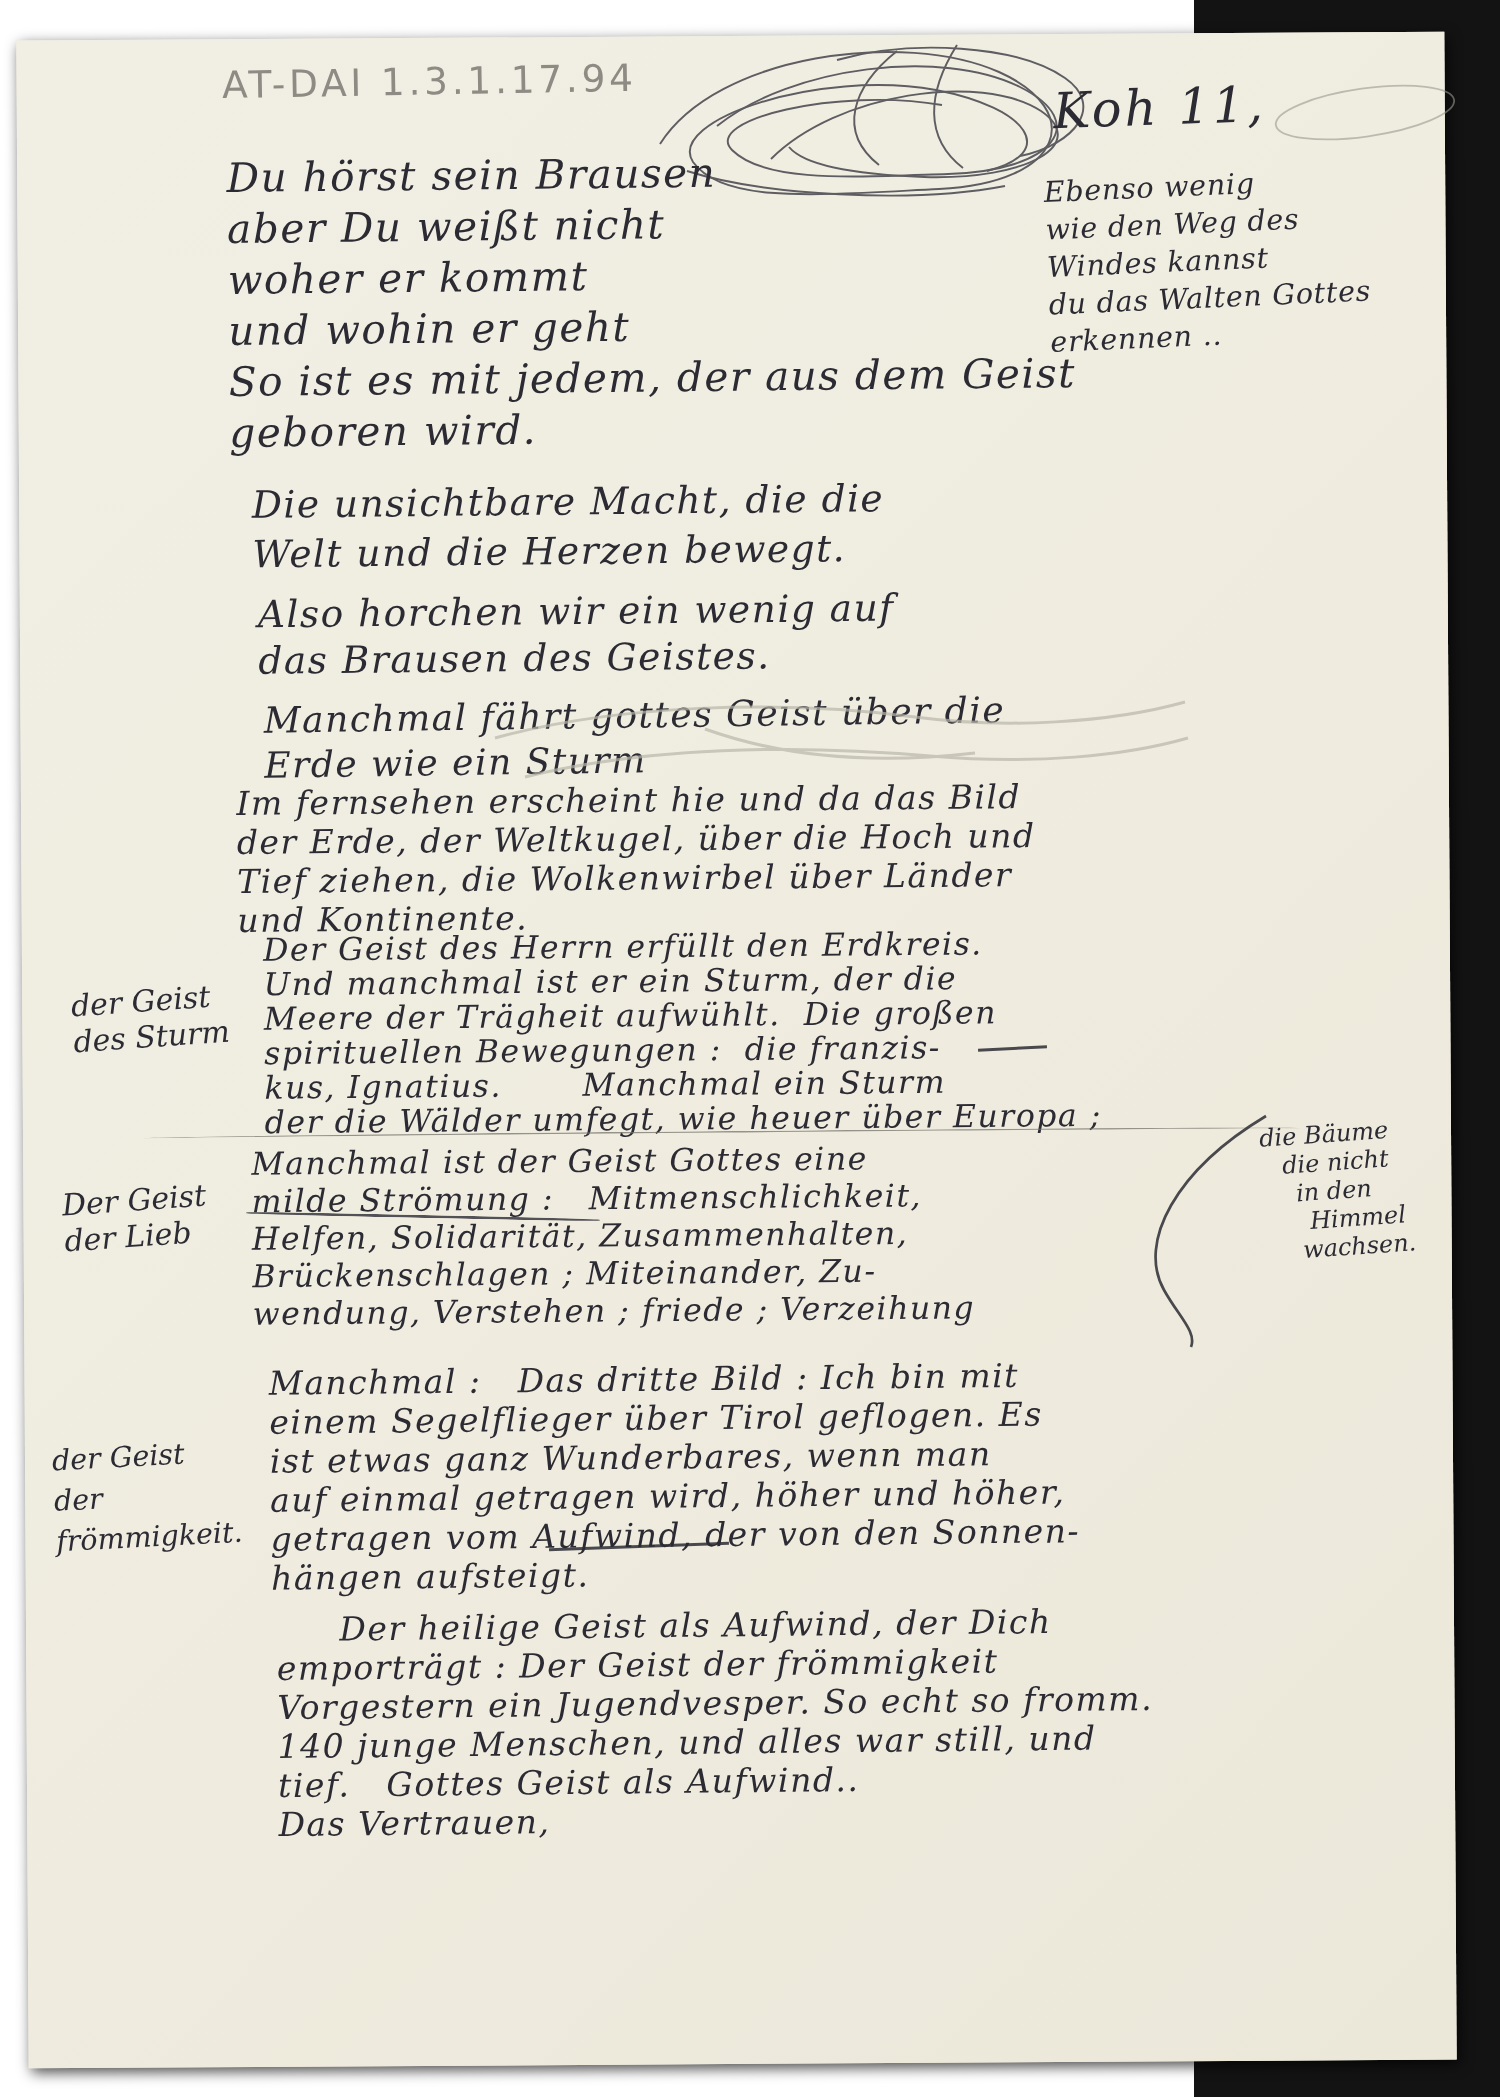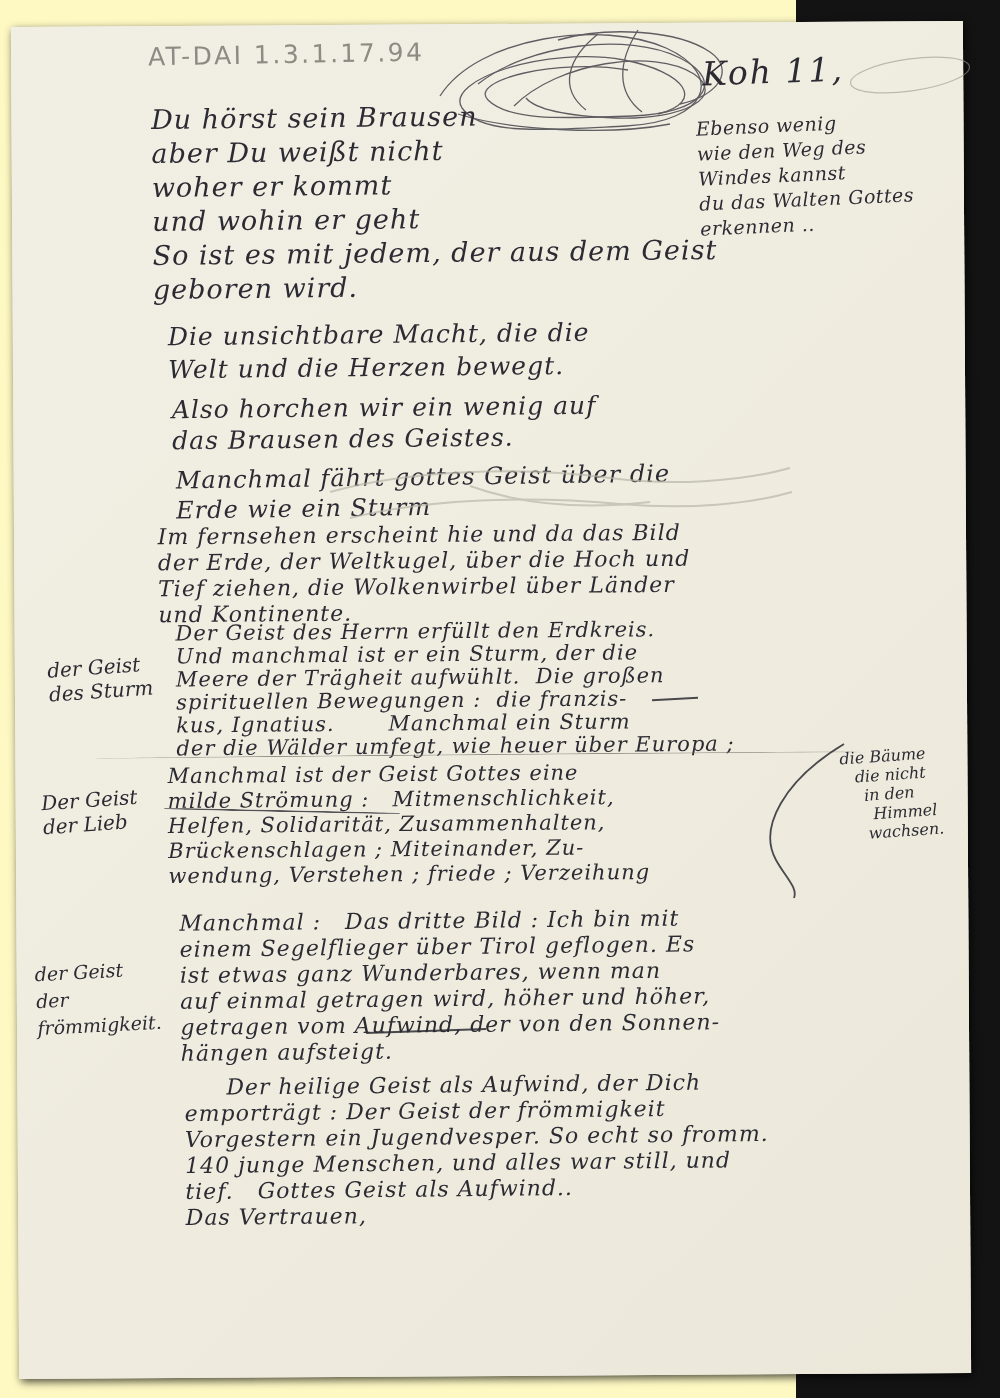--- a/index.html
+++ b/index.html
@@ -1,16 +1,16 @@
 <!DOCTYPE html>
 <html><head>
 <meta charset="utf-8">
 <style>
   html,body{margin:0;padding:0;background:#131313;width:1000px;height:1398px;overflow:hidden;}
-  .scan{position:relative;width:796px;height:1398px;background:#fef9c3;}
+  .scan{position:relative;width:796px;height:1398px;background:#ffffff;}
   .paper{position:absolute;left:15px;top:24px;width:952px;height:1352px;background:#f0eee2;
          transform:rotate(-0.35deg);box-shadow:2px 3px 9px rgba(0,0,0,0.7);
          background-image:linear-gradient(135deg,#f1efe4 0%,#efecdf 55%,#ebe8da 100%);}
   .content{position:absolute;left:0;top:0;width:1000px;height:1398px;}
   .hw{font-family:"DejaVu Serif",serif;font-style:italic;color:#2c2b33;}
   .hw-line{white-space:pre;}
   .ref{position:absolute;left:148px;top:40px;font-family:"DejaVu Sans",sans-serif;
        font-size:25px;letter-spacing:2.5px;color:#8d8b83;transform:rotate(-1deg);}
   .heading{position:absolute;left:702px;top:52px;font-size:33px;letter-spacing:2px;transform:rotate(-2deg);}
   .note-tr{position:absolute;left:698px;top:112px;font-size:19px;line-height:25px;

